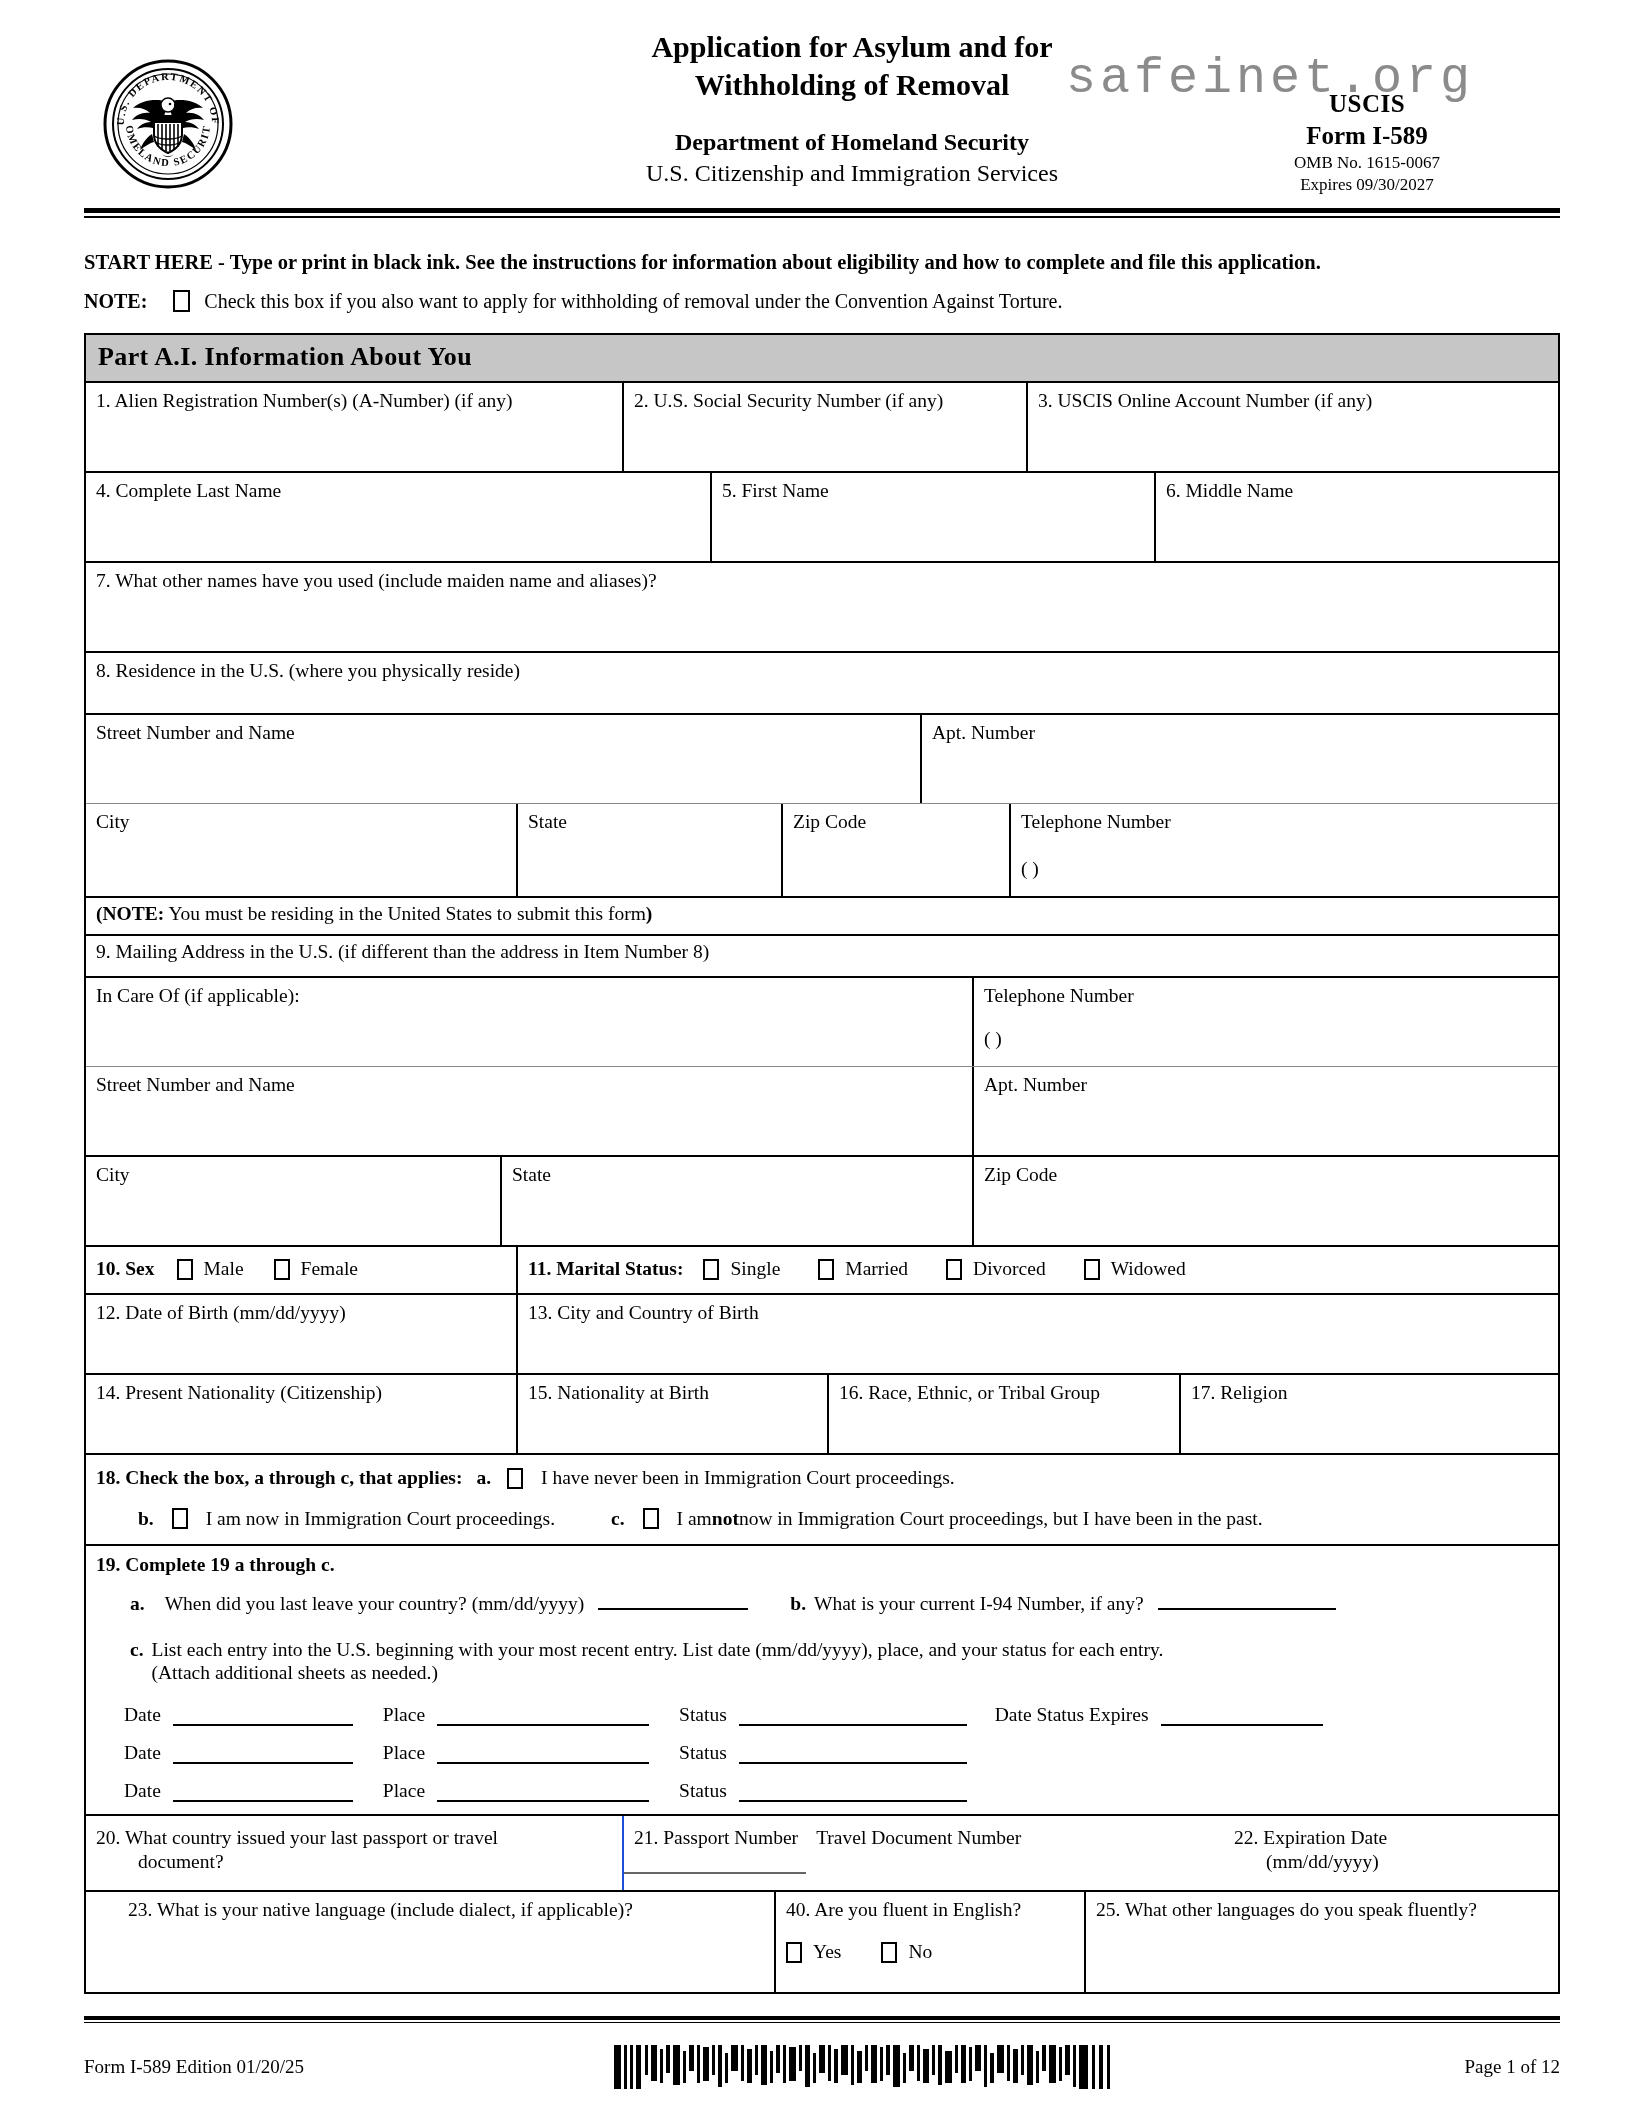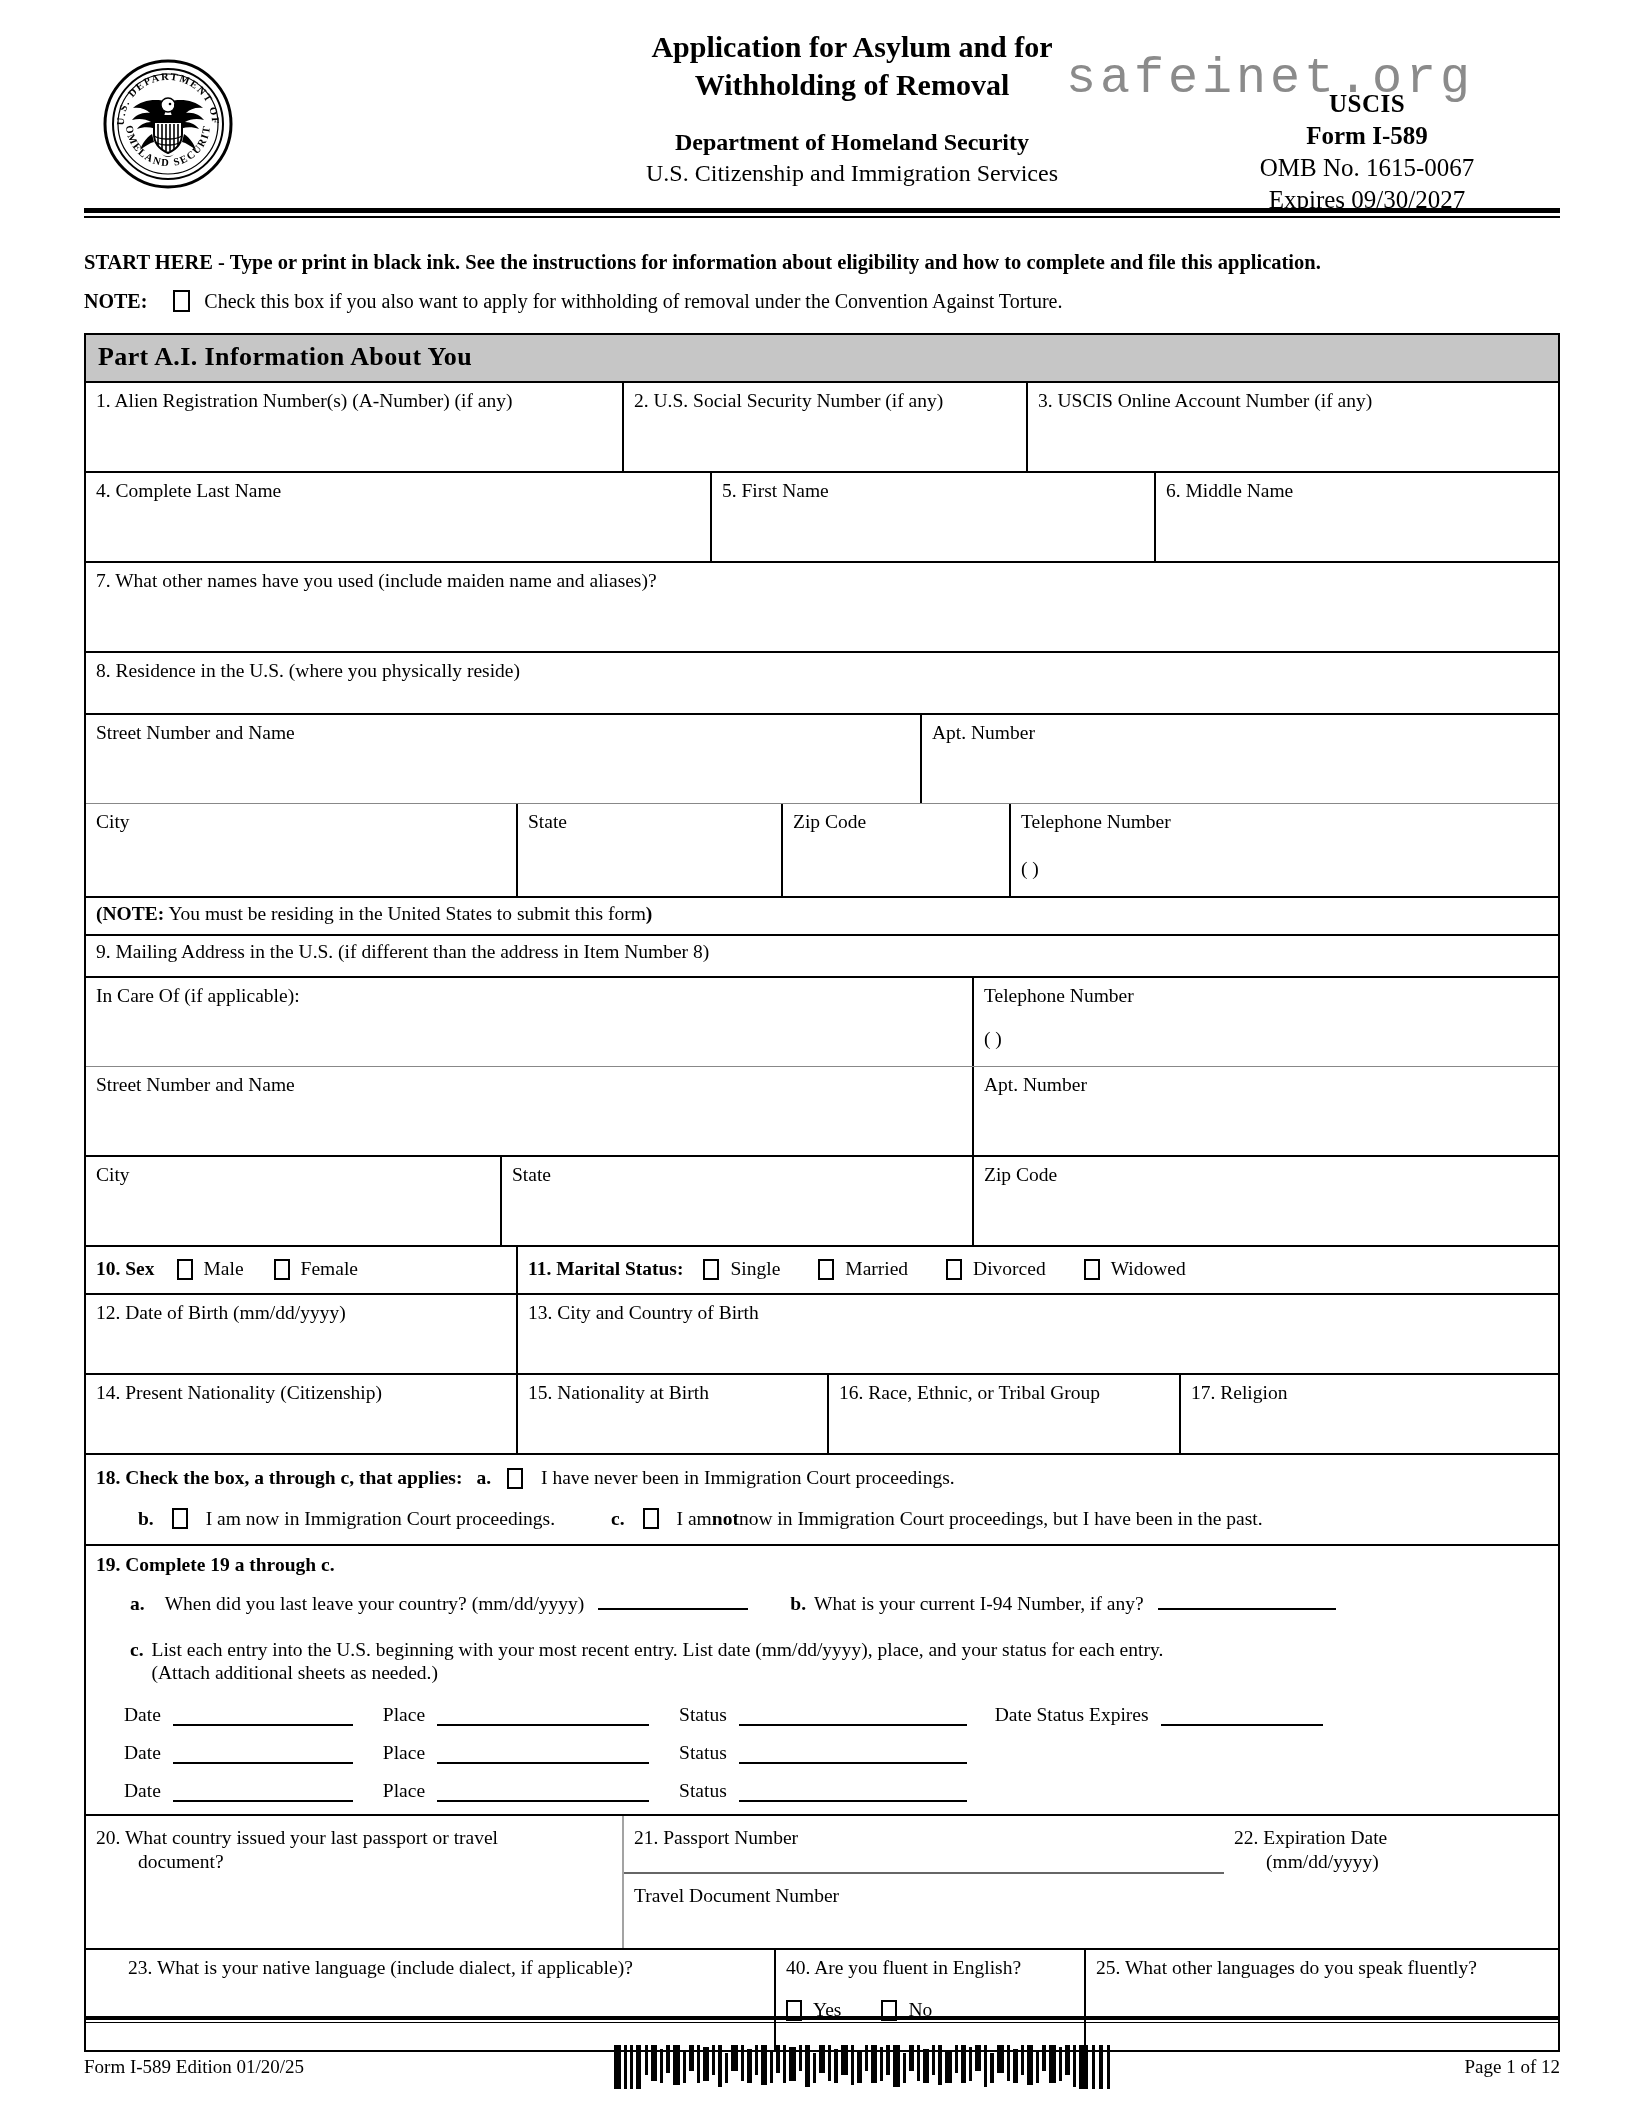--- a/index.html
+++ b/index.html
@@ -72,21 +72,21 @@
   .uscis-name {
     font-size: 25px;
     font-weight: bold;
     letter-spacing: 0.5px;
   }
   .uscis-form {
     font-size: 25px;
     font-weight: bold;
   }
   .uscis-omb, .uscis-exp {
-    font-size: 25px;
+    font-size: 17px;
   }
   .watermark {
     position: absolute;
     left: 1066px;
     top: 50px;
     font-family: "Liberation Mono", "DejaVu Sans Mono", monospace;
     font-size: 50px;
     color: #8b8b8b;
     letter-spacing: 4px;
     white-space: nowrap;
@@ -563,21 +563,21 @@
           <span class="blank-line" style="width:228px;height:20px;margin-left:6px"></span>
         </div>
       </div>
     </div>
 
     <div class="row">
       <div class="cell" style="width:536px;padding-top:10px">
         <div>20.   What country issued your last passport or travel</div>
         <div style="padding-left:42px">document?</div>
       </div>
-      <div style="width:600px;border-left:2px solid #a3a3a3;display:flex;flex-direction:column">
+      <div style="width:600px;border-left:2px solid #1d4ed8;display:flex;">
         <div class="cell" style="height:58px;border-bottom:2px solid #666;border-left:none;padding-top:10px">
           <span>21. Passport Number</span>
         </div>
         <div class="cell" style="height:74px;border-left:none;padding-top:10px">
           <span>Travel Document Number</span>
         </div>
       </div>
       <div class="cell" style="flex:1;padding-top:10px">
         <div>22.  Expiration Date</div>
         <div style="padding-left:32px">(mm/dd/yyyy)</div>

